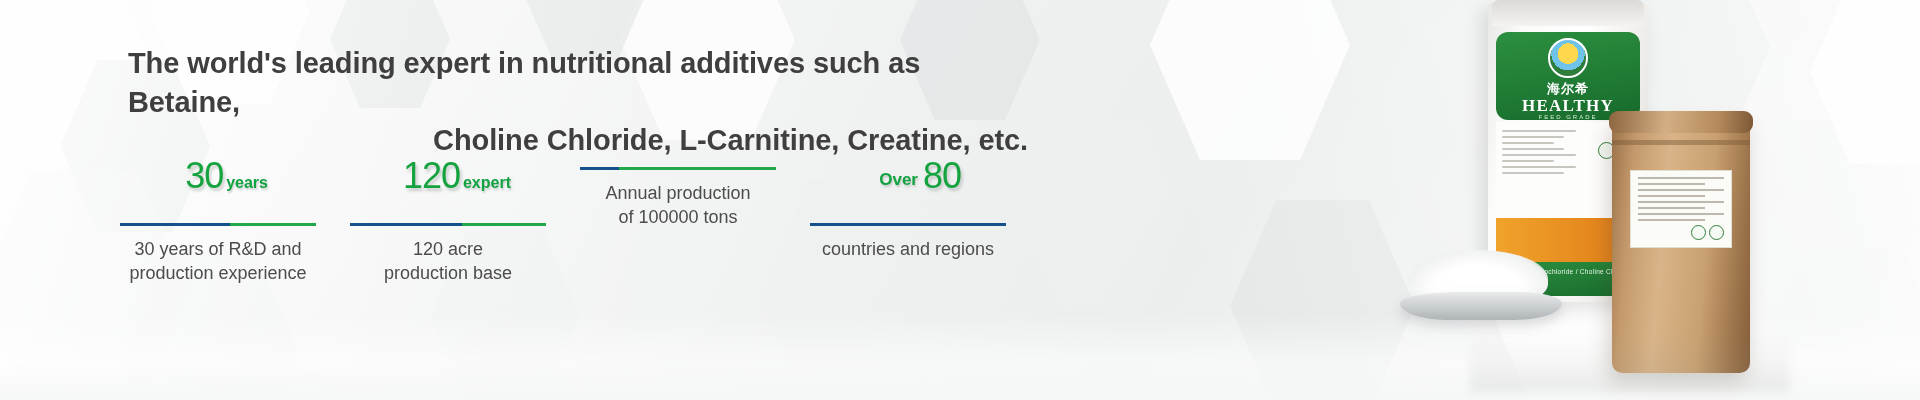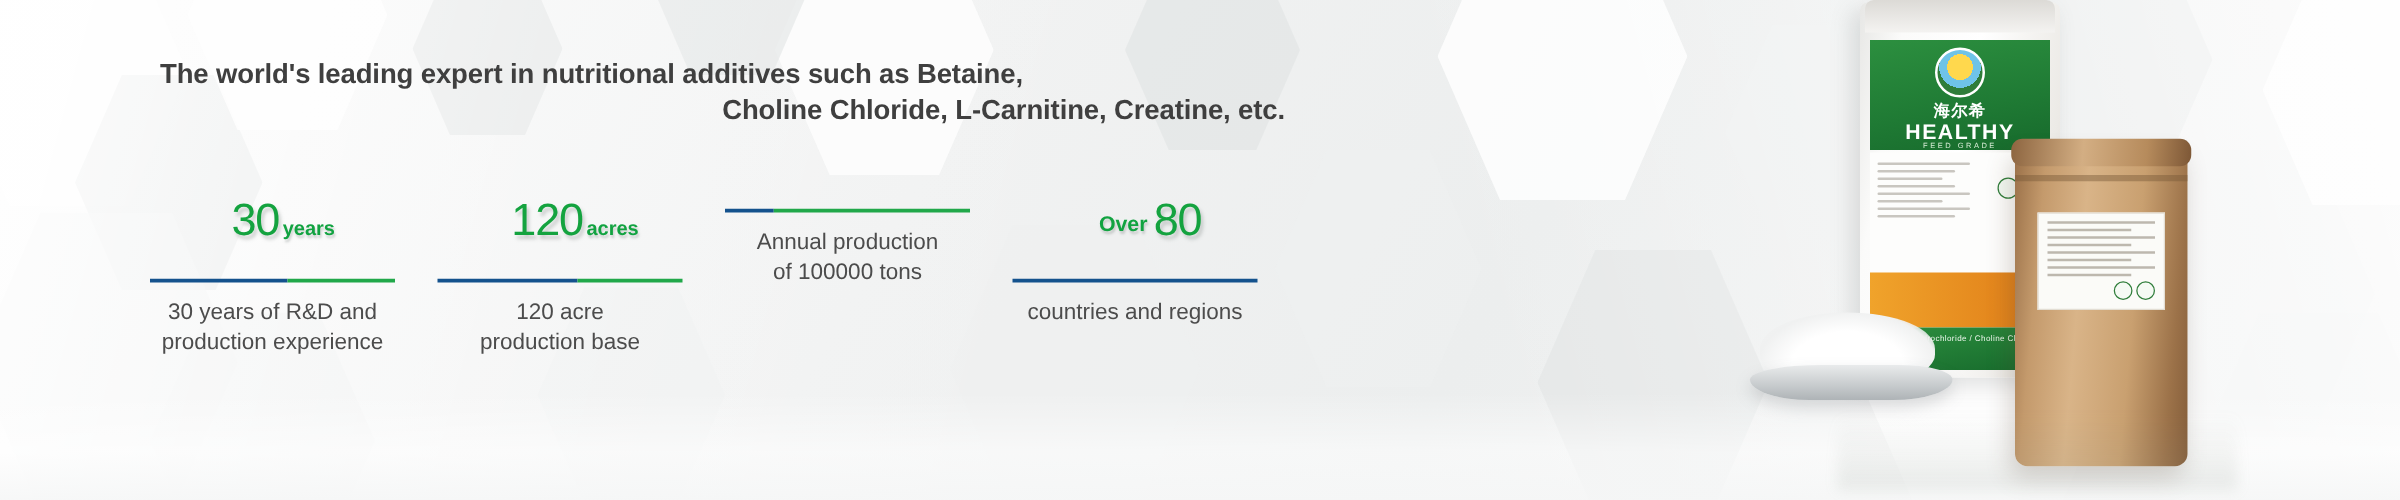--- a/index.html
+++ b/index.html
@@ -38,21 +38,21 @@
   .floor-shine {
     position:absolute; left:0; right:0; bottom:0; height:86px;
     background:linear-gradient(to bottom, rgba(255,255,255,0) 0%, rgba(255,255,255,.55) 55%, rgba(246,247,247,.9) 100%);
     pointer-events:none;
   }
 
   
   .headline {
     position:absolute; left:128px; top:44px;
     width:900px;
-    font-size:22px; font-weight:bold; line-height:1.33;
+    font-size:29px; font-weight:bold; line-height:1.33;
     color:#3f3f3f;
     letter-spacing:-.1px;
   }
   .headline .l2 { display:block;text-align:right; }
 
   
   .stats { position:absolute; left:120px; top:158px; display:flex; }
   .stat { position:relative; }
   .stat-num-row {
     display:flex; align-items:baseline; justify-content:center;
@@ -110,37 +110,38 @@
     box-shadow:-6px 6px 18px rgba(90,95,95,.18);
   }
   .bag-top {
     position:absolute; left:4px; top:-2px; right:4px; height:26px;
     background:linear-gradient(180deg,#dcdad6,#f4f3f1);
     border-radius:7px 7px 0 0;
   }
   .bag-green {
     position:absolute; left:8px; top:30px; right:8px; height:88px;
     background:linear-gradient(170deg,#2c8f3f 0%,#1f7a34 60%,#176a2c 100%);
-    border-radius:0;
+    border-radius:12px;
   }
   .bag-logo {
     position:absolute; left:50%; top:6px; transform:translateX(-50%);
     width:40px; height:40px; border-radius:50%;
     background:radial-gradient(circle at 50% 38%, #ffd84d 0 36%, #6fc3e8 36% 58%, #2f7d3a 58% 100%);
     border:2px solid #fff;
   }
   .bag-cn {
     position:absolute; left:0; right:0; top:48px;
     text-align:center; color:#fff; font-size:13px; font-weight:bold;
     letter-spacing:1px;
   }
   .bag-brand {
     position:absolute; left:0; right:0; top:64px;
     text-align:center; color:#fff; font-size:17px; font-weight:bold;
     letter-spacing:1.2px;
+    font-family:Liberation Serif, serif;
   }
   .bag-grade {
     position:absolute; left:0; right:0; top:82px;
     text-align:center; color:#d7ecd6; font-size:6px; letter-spacing:2px;
   }
   .bag-white-mid { position:absolute; left:8px; top:120px; right:8px; height:96px; background:#fdfdfc; }
   .bag-lines { position:absolute; left:14px; top:128px; width:74px; }
   .bag-lines i { display:block; height:2px; background:#c9c6c0; margin-bottom:4px; border-radius:1px; }
   .bag-lines i:nth-child(2n){ width:84%; } .bag-lines i:nth-child(3n){ width:70%; }
   .bag-seals { position:absolute; right:12px; top:140px; display:flex; gap:4px; }
@@ -254,21 +255,21 @@
       <div class="stat-desc">
         <div>30 years of R&amp;D and</div>
         <div>production experience</div>
       </div>
     </div>
 
     <div class="stat s1">
       <div class="stat-num-row">
         <span class="stat-pre"></span>
         <span class="stat-num">120</span>
-        <span class="stat-unit">acres</span>
+        <span class="stat-unit">expert</span>
       </div>
       <div class="rule">
         <span class="seg-blue"></span>
         <span class="seg-green"></span>
       </div>
       <div class="stat-desc">
         <div>120 acre</div>
         <div>production base</div>
       </div>
     </div>

